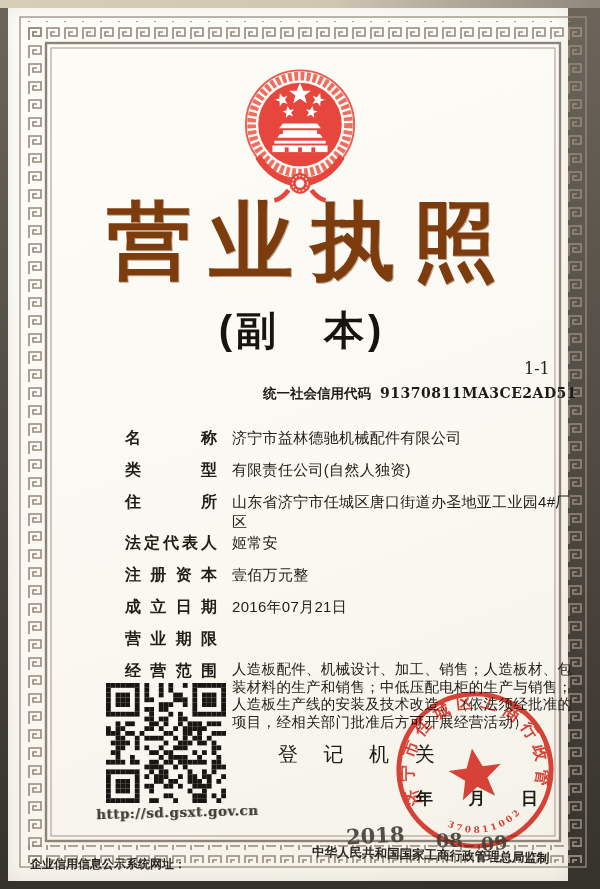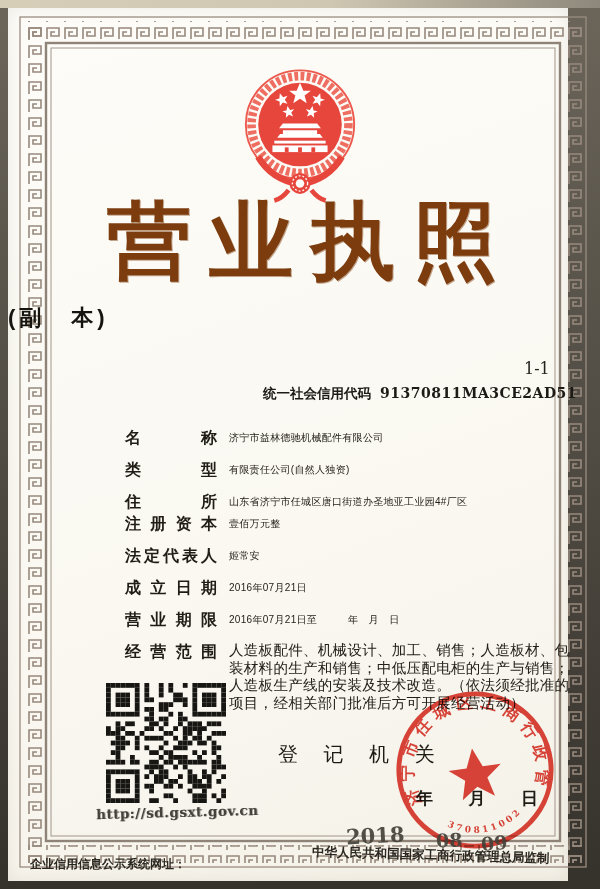--- a/index.html
+++ b/index.html
@@ -10,35 +10,35 @@
   .paper{position:absolute;left:8px;top:7px;width:560px;height:874px;
     background:linear-gradient(160deg,#fdfcf8 0%,#faf8f1 60%,#f4f1e8 100%);
     box-shadow:inset 0 0 18px rgba(120,110,90,.12);}
   .frame-svg{position:absolute;left:0;top:0;width:588px;height:874px;}
 
   .emblem{position:absolute;left:235px;top:53px;width:114px;height:150px;}
 
   .title{position:absolute;left:0;top:188px;width:588px;text-align:center;
     font-size:84px;font-weight:bold;color:#7c3c0e;letter-spacing:18px;text-indent:18px;
     text-shadow:1px 1px 0 rgba(124,60,14,.45);line-height:1.1;}
-  .subtitle{position:absolute;left:0;top:296px;width:588px;text-align:left;
-    font-size:22px;font-weight:bold;color:#16140f;letter-spacing:4px;}
+  .subtitle{position:absolute;left:0;top:296px;width:588px;text-align:center;
+    font-size:40px;font-weight:bold;color:#16140f;letter-spacing:4px;}
   .pageno{position:absolute;left:516px;top:352px;font-size:16px;color:#23211c;
     font-family:"DejaVu Serif", serif;}
   .credit-line{position:absolute;left:255px;top:378px;font-size:13.5px;font-weight:bold;
     color:#1d1b16;white-space:nowrap;}
   .credit-line .code{font-family:"DejaVu Serif", serif;font-weight:bold;font-size:14px;
     margin-left:9px;letter-spacing:.5px;margin-top:39px;}
 
   .fields{position:absolute;left:117px;top:421px;width:452px;}
-  .frow{display:flex;margin-bottom:12px;}
+  .frow{display:flex;margin-bottom:12px;justify-content:space-between;}
   .frow.scope{margin-bottom:4px;}
   .flabel{flex:0 0 92px;font-size:16px;font-weight:bold;color:#201d17;
     text-align:justify;text-align-last:justify;line-height:20px;}
-  .fvalue{margin-left:12px;width:345px;font-size:10px;color:#24211b;
+  .fvalue{margin-left:12px;width:345px;font-size:15px;color:#24211b;
     line-height:19.5px;font-weight:500;letter-spacing:.3px;}
   .frow.scope .fvalue{font-size:14.5px;line-height:17.5px;}
 
   .qr{position:absolute;left:98px;top:676px;width:120px;height:120px;}
   .url-overprint{position:absolute;left:88px;top:797px;font-size:13.5px;font-weight:bold;
     color:#2c2a24;font-family:"DejaVu Serif", serif;transform:rotate(-1.5deg);
     letter-spacing:.5px;opacity:.88;text-shadow:1px 0 0 rgba(40,38,32,.4);}
 
   .reg-label{position:absolute;left:270px;top:734px;font-size:20px;font-weight:normal;
     color:#1e1b15;letter-spacing:10px;}
@@ -128,34 +128,33 @@
       </div>
       <div class="frow">
         <span class="flabel">类型</span>
         <span class="fvalue">有限责任公司(自然人独资)</span>
       </div>
       <div class="frow" style="margin-bottom:2px;">
         <span class="flabel">住所</span>
         <span class="fvalue">山东省济宁市任城区唐口街道办圣地亚工业园4#厂区</span>
       </div>
       <div class="frow">
+        <span class="flabel">法定代表人</span>
+        <span class="fvalue">姬常安</span>
+      </div>
+      <div class="frow">
         <span class="flabel">注册资本</span>
         <span class="fvalue">壹佰万元整</span>
       </div>
       <div class="frow">
-        <span class="flabel">法定代表人</span>
-        <span class="fvalue">姬常安</span>
-      </div>
-      <div class="frow">
         <span class="flabel">成立日期</span>
         <span class="fvalue">2016年07月21日</span>
       </div>
       <div class="frow">
         <span class="flabel">营业期限</span>
-        <span class="fvalue">2016年07月21日至　　　年　月　日</span>
       </div>
       <div class="frow scope">
         <span class="flabel">经营范围</span>
         <span class="fvalue">人造板配件、机械设计、加工、销售；人造板材、包装材料的生产和销售；中低压配电柜的生产与销售；人造板生产线的安装及技术改造。（依法须经批准的项目，经相关部门批准后方可开展经营活动）</span>
       </div>
     </div>
 
     <svg class="qr" id="qr" viewBox="0 0 125 125">
         <rect x="0" y="0" width="5" height="5" fill="#181613"></rect>
         <rect x="5" y="0" width="5" height="5" fill="#181613"></rect>

